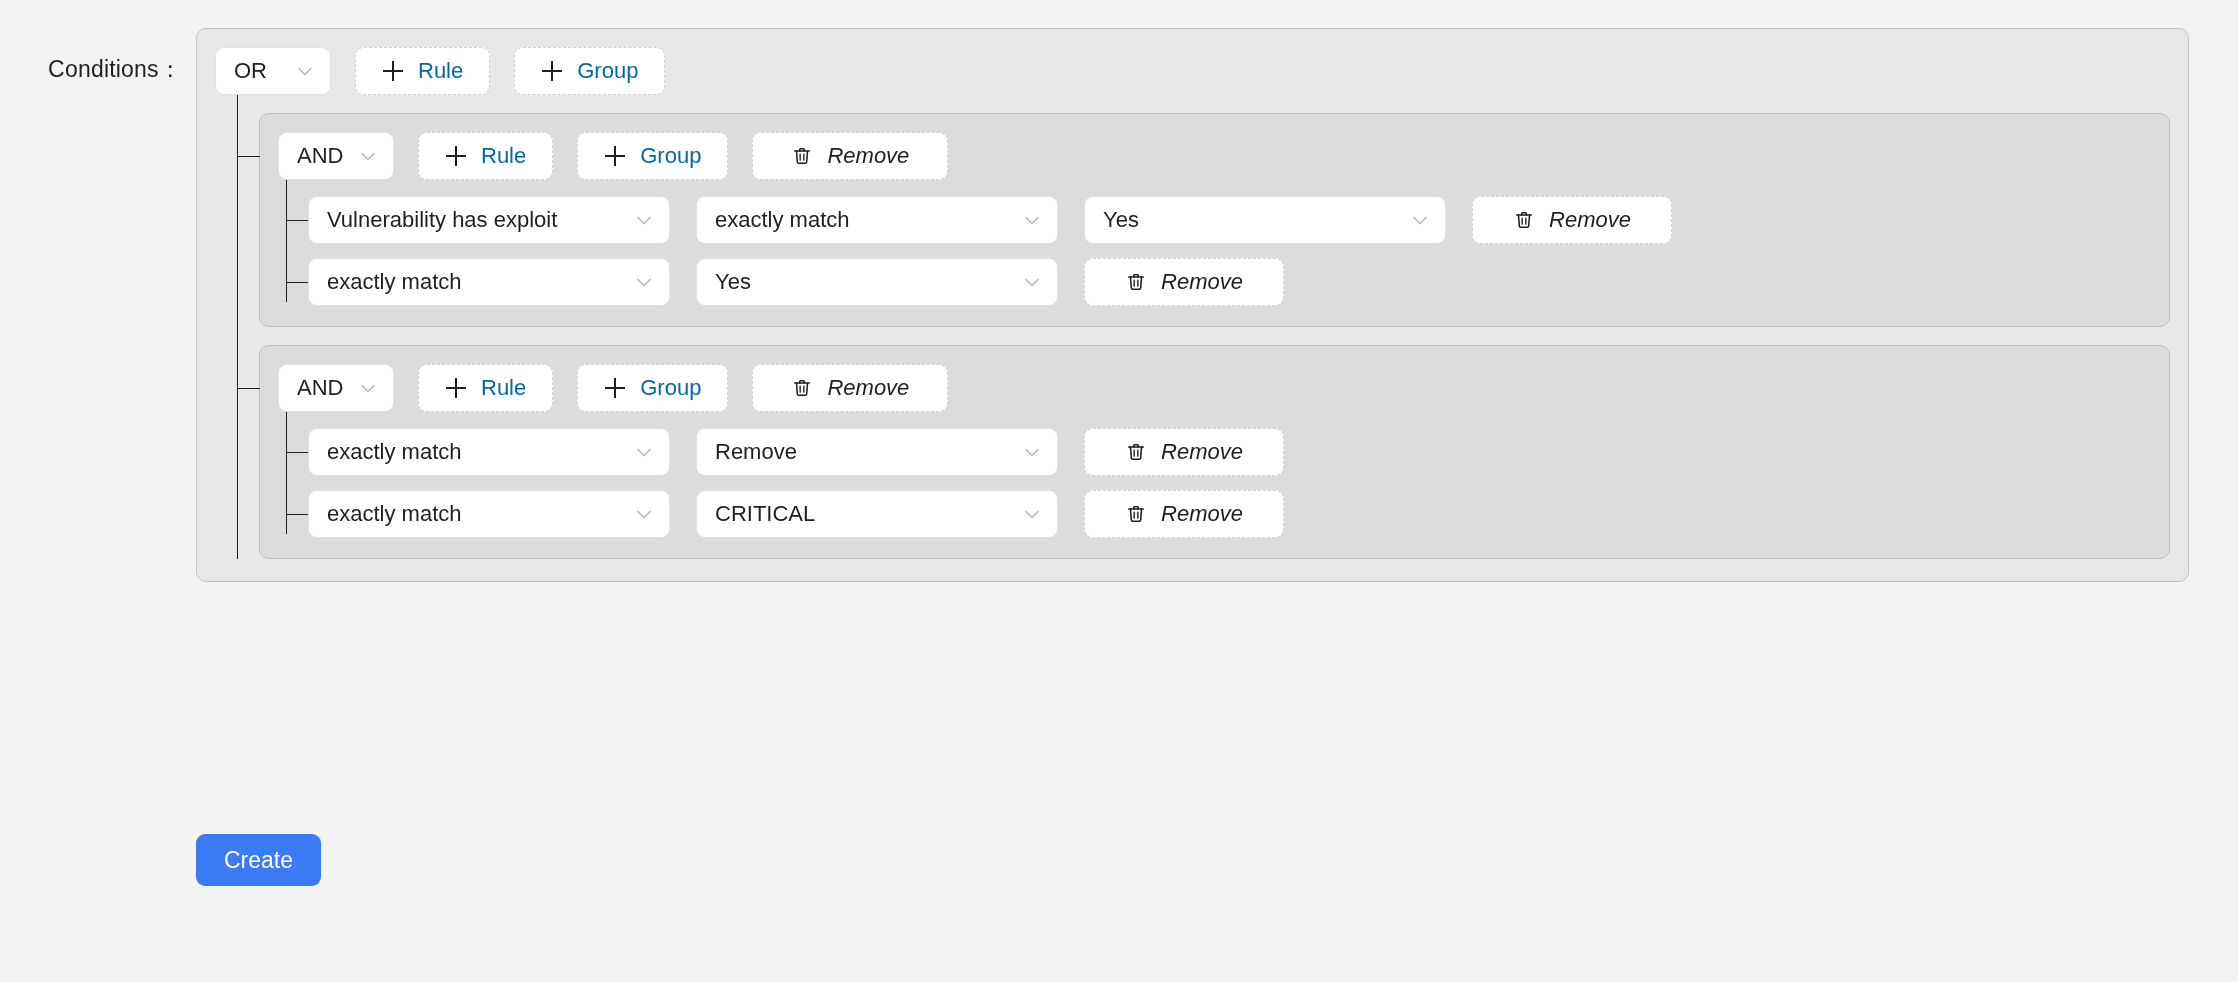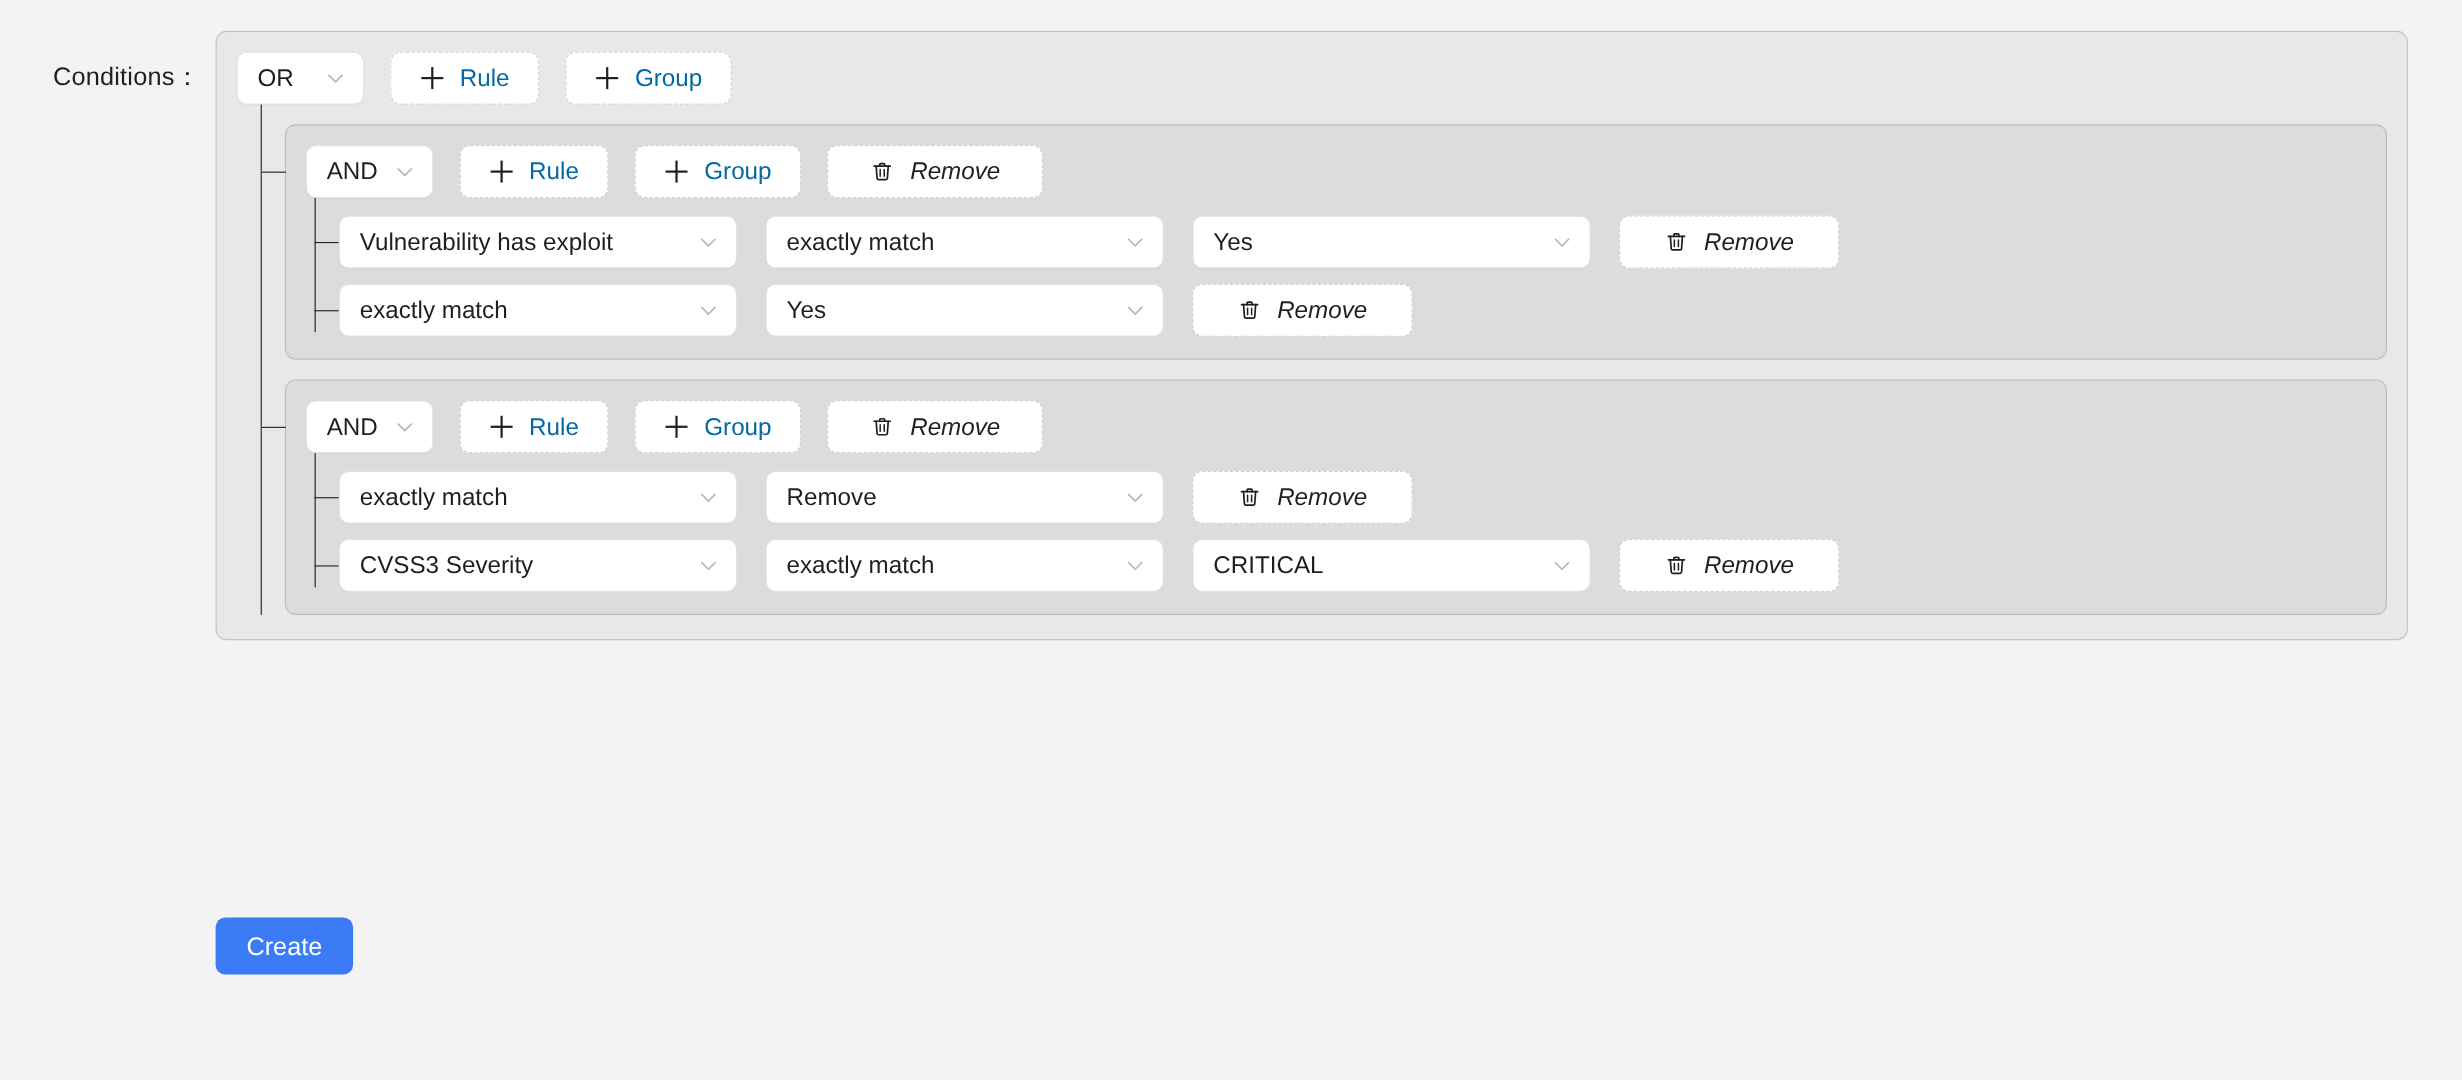--- a/index.html
+++ b/index.html
@@ -473,28 +473,20 @@
                     <path d="M6 6.5l.9 12.1a1.4 1.4 0 001.4 1.3h7.4a1.4 1.4 0 001.4-1.3L18 6.5" stroke="currentColor" stroke-width="1.7" stroke-linecap="round" stroke-linejoin="round"></path>
                     <path d="M10 10v6.5M14 10v6.5" stroke="currentColor" stroke-width="1.5" stroke-linecap="round"></path>
                   </svg>
                 </span>
                 <span>Remove</span>
               </div>
             </div>
 
             <div class="rule-row">
               <div class="rule-tick"></div>
-              <div class="select field-select">
-                <span class="sel-text">CVSS3 Severity</span>
-                <span class="caret">
-                  <svg width="22" height="22" viewBox="0 0 22 22" fill="none">
-                      <path d="M5 8.5L11 14.5L17 8.5" stroke="currentColor" stroke-width="1.6" stroke-linecap="round" stroke-linejoin="round"></path>
-                    </svg>
-                </span>
-              </div>
               <div class="select op2-select">
                 <span class="sel-text">exactly match</span>
                 <span class="caret">
                   <svg width="22" height="22" viewBox="0 0 22 22" fill="none">
                       <path d="M5 8.5L11 14.5L17 8.5" stroke="currentColor" stroke-width="1.6" stroke-linecap="round" stroke-linejoin="round"></path>
                     </svg>
                 </span>
               </div>
               <div class="select value-select">
                 <span class="sel-text">CRITICAL</span>

